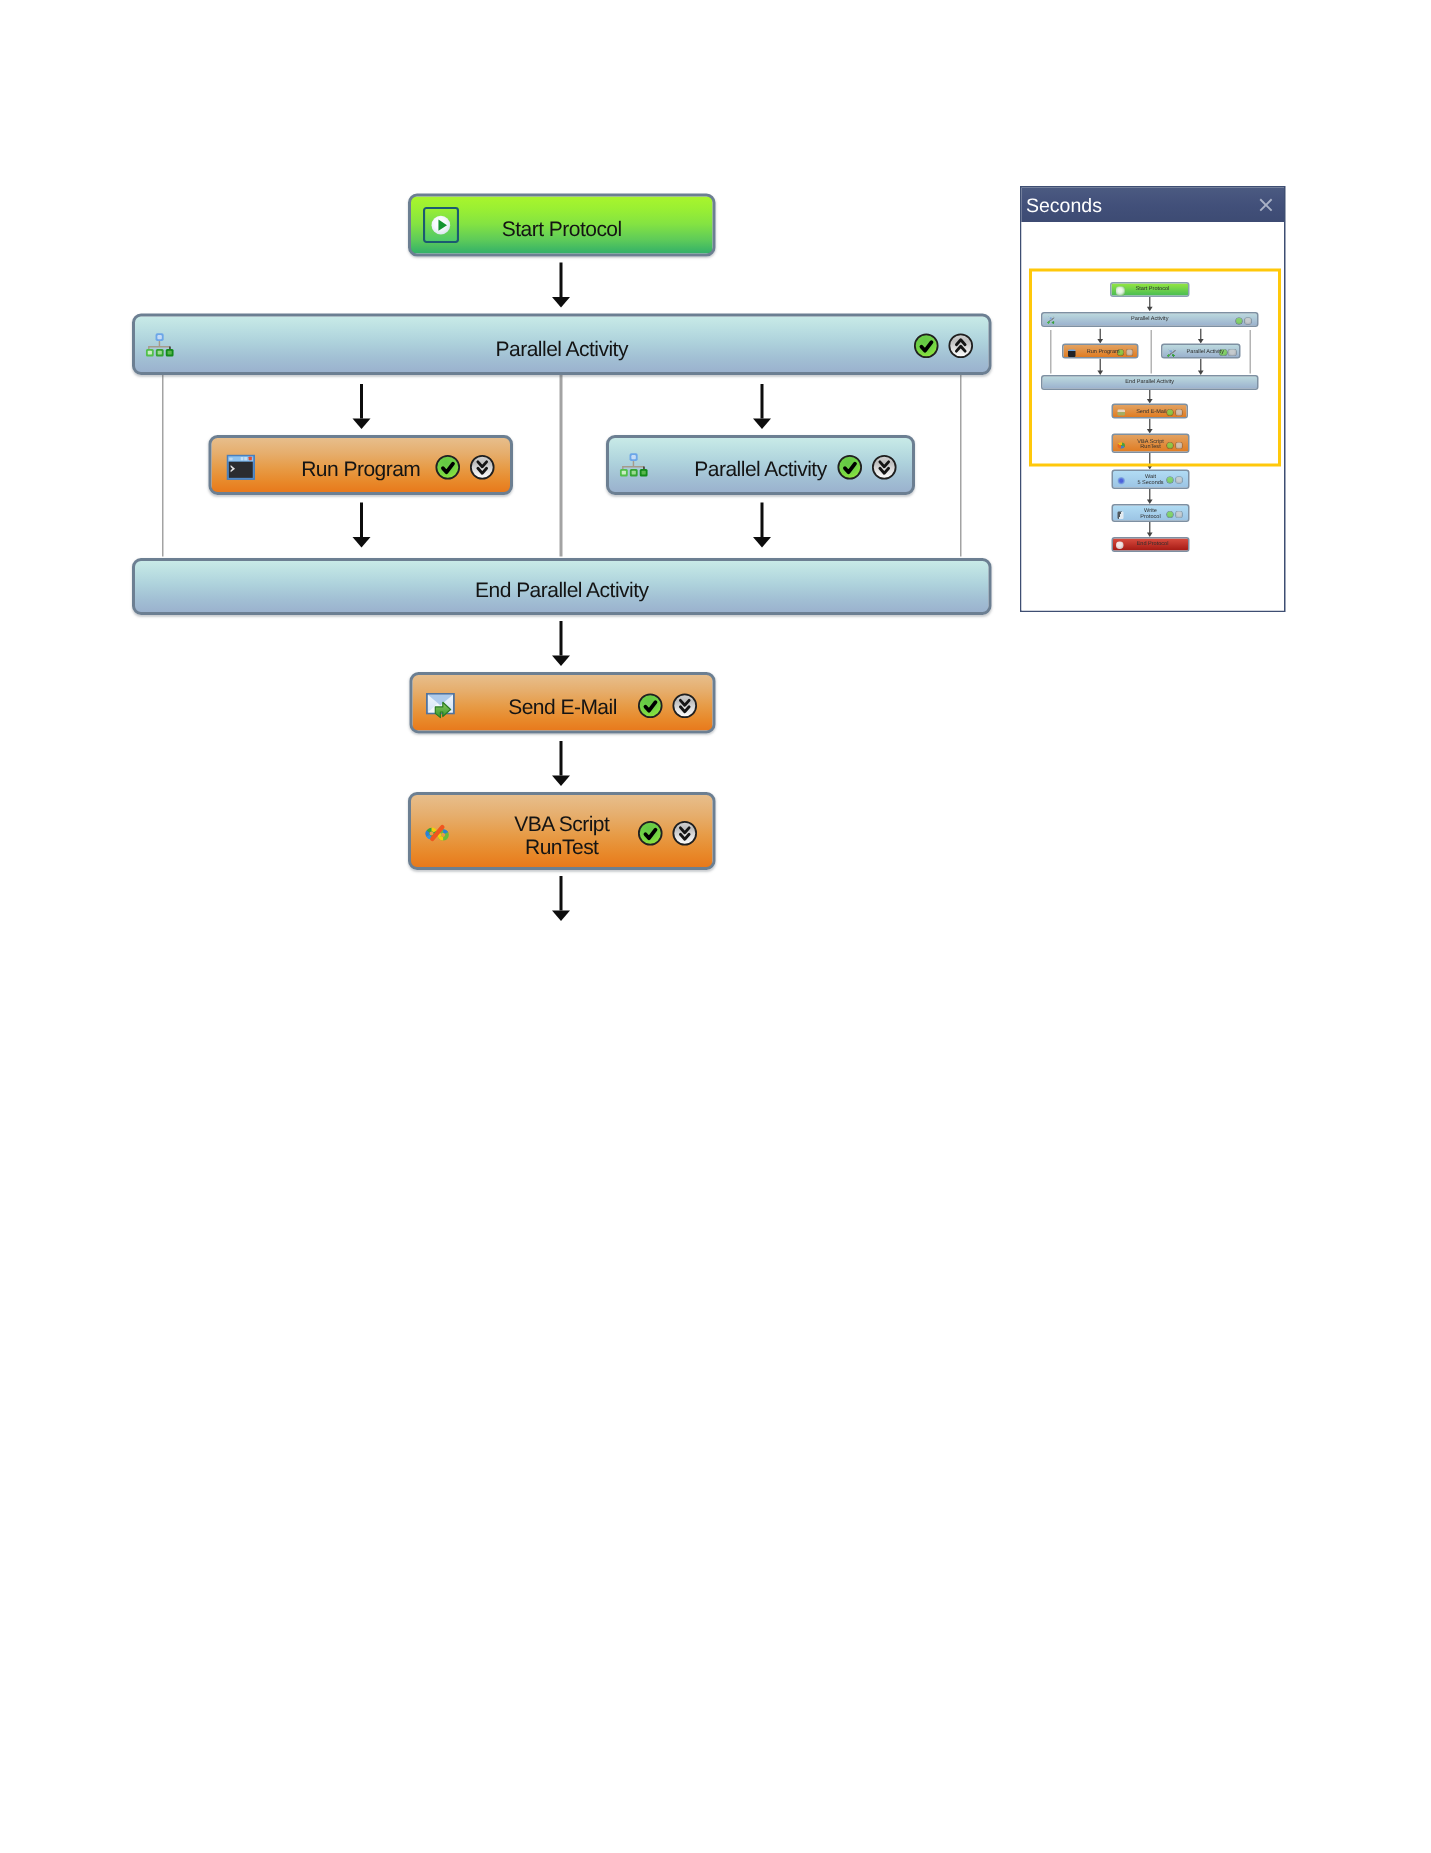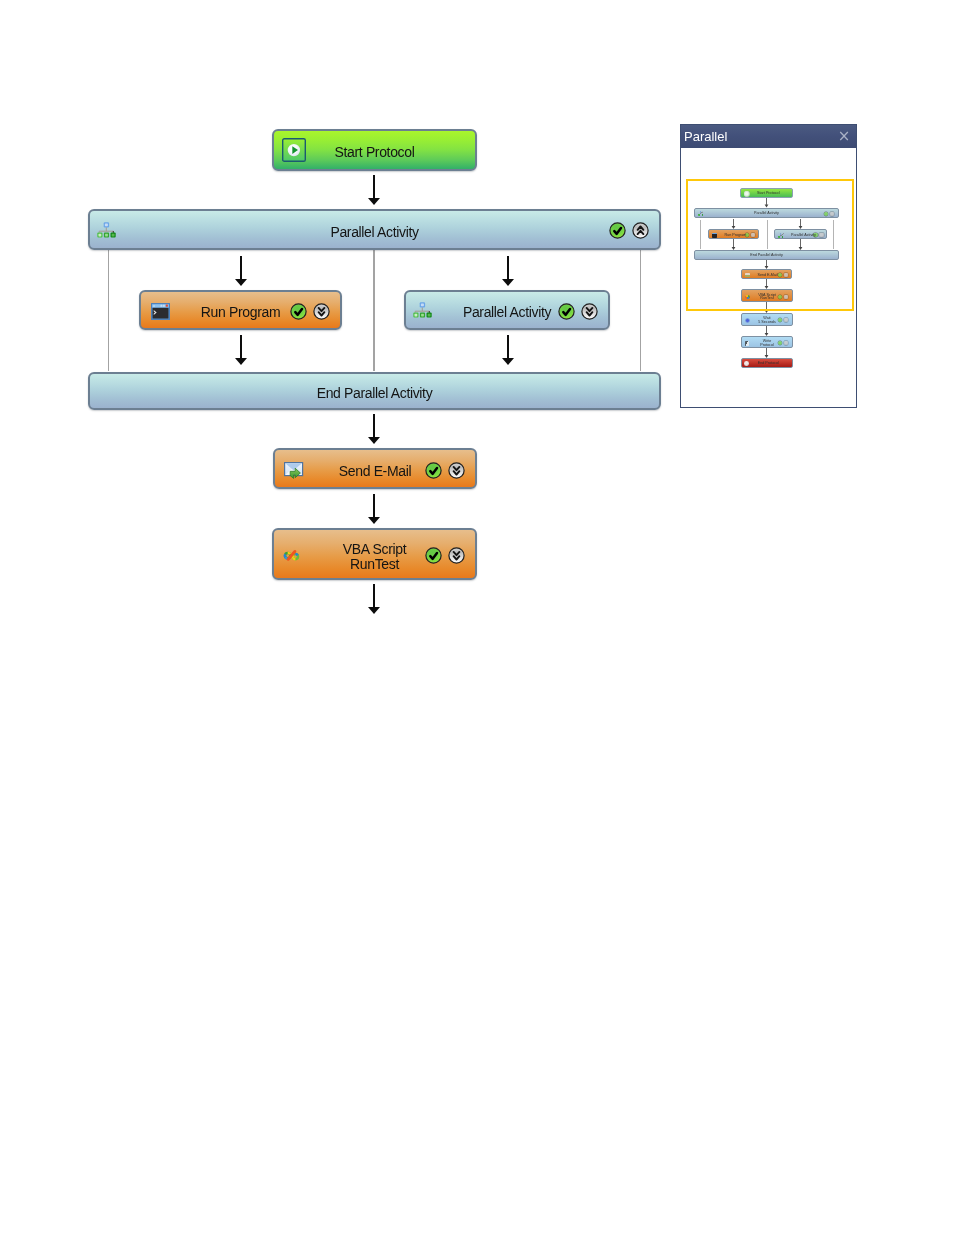--- a/index.html
+++ b/index.html
@@ -320,21 +320,21 @@
             <circle cx="8.5" cy="8.5" r="7.6" fill="url(#gGray)" stroke="#1f1f1f" stroke-width="1.2"></circle>
             <path d="M5.6 4.9 L8.5 8.2 L11.4 4.9" fill="none" stroke="#141414" stroke-width="1.9" stroke-linecap="round" stroke-linejoin="round"></path>
             <path d="M5.6 9.2 L8.5 12.5 L11.4 9.2" fill="none" stroke="#141414" stroke-width="1.9" stroke-linecap="round" stroke-linejoin="round"></path>
           </svg>
         </span>
     </span>
   </div>
 
   <div id="overview" style="left:680px;top:124px;width:177px;height:284px;">
     <div id="ov-title">
-      <span class="t">Parallel</span>
+      <span class="t">Seconds</span>
       <span id="ov-close">×</span>
     </div>
     <div id="ov-body">
 
       <div class="mini-vline" style="left:18.5px;top:71.5px;height:29px;"></div>
       <div class="mini-vline" style="left:85.5px;top:71.5px;height:29px;"></div>
       <div class="mini-vline" style="left:152.2px;top:71.5px;height:29px;"></div>
 
       <svg class="mini-arrow" style="left:83.0px;top:50px;" width="5" height="9.5" viewBox="0 0 5 9.5">
           <path d="M2.5 0 L2.5 6.9" stroke="#555" stroke-width="0.9" fill="none"></path>

